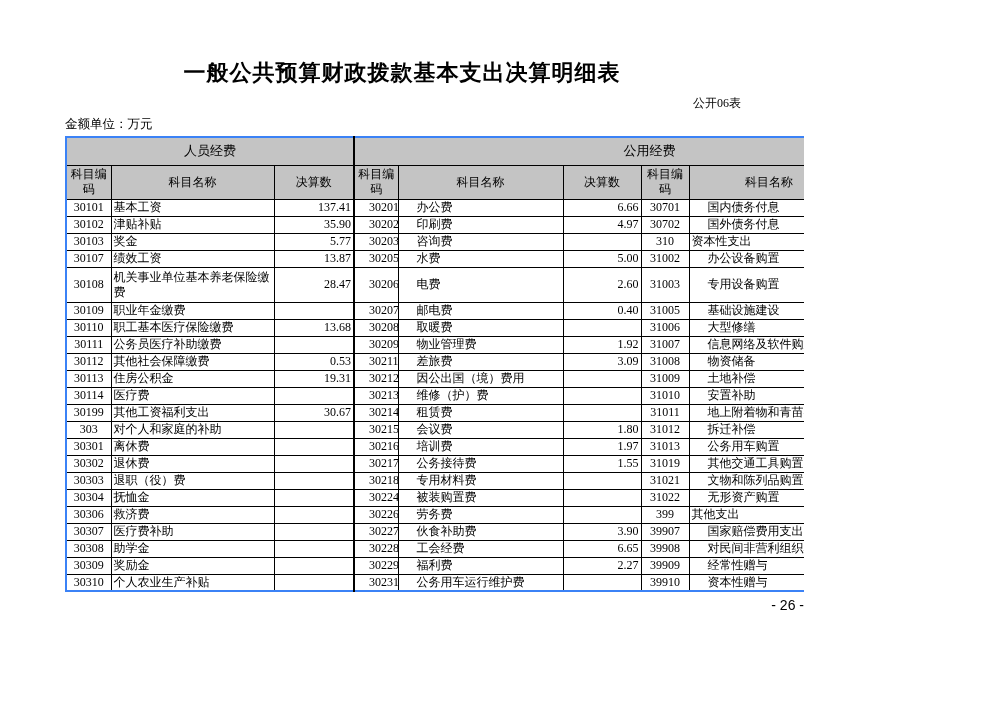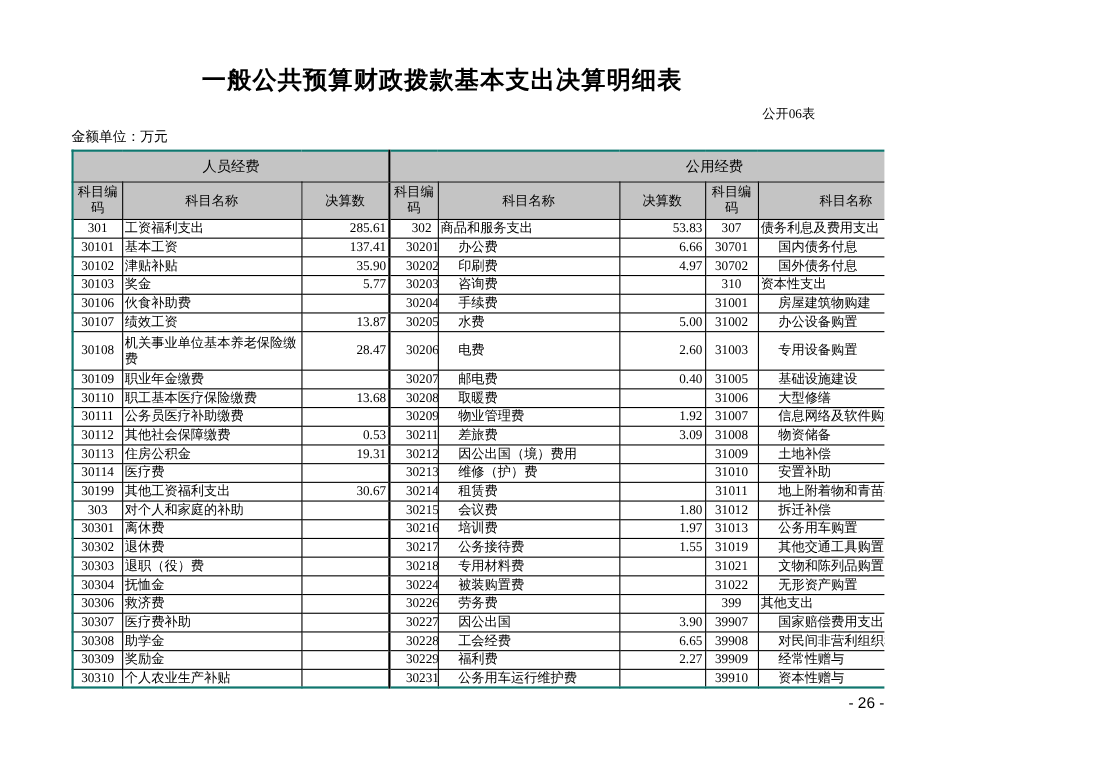--- a/index.html
+++ b/index.html
@@ -29,21 +29,21 @@
     justify-content: space-between;
     margin: 4px 63px 3px 65px;
     font-size: 12.5px;
   }
 
   table.budget {
     margin-left: 65px;
     width: 865px;
     table-layout: fixed;
     border-collapse: collapse;
-    border: 2px solid #0f766e;
+    border: 2px solid #3b82f6;
     font-size: 12px;
   }
   table.budget td, table.budget th {
     border: 1px solid #000;
     font-weight: normal;
     line-height: 1.22;
     overflow: hidden;
   }
   th.group { height: 28px; background: #c4c4c4; text-align: center; font-size: 13px; }
   th.colhead { height: 34px; background: #c4c4c4; text-align: center; padding: 0 1px; font-size: 12px; }
@@ -100,31 +100,20 @@
         <th class="colhead sec-divider">科目编码</th>
         <th class="colhead">科目名称</th>
         <th class="colhead">决算数</th>
         <th class="colhead">科目编码</th>
         <th class="colhead">科目名称</th>
         <th class="colhead">决算数</th>
       </tr>
     </thead>
     <tbody>
         <tr>
-          <td class="code">301</td>
-          <td class="name">工资福利支出</td>
-          <td class="value">285.61</td>
-          <td class="code sec-divider">302</td>
-          <td class="name nowrap">商品和服务支出</td>
-          <td class="value">53.83</td>
-          <td class="code">307</td>
-          <td class="name nowrap">债务利息及费用支出</td>
-          <td class="value"></td>
-        </tr>
-        <tr>
           <td class="code">30101</td>
           <td class="name">基本工资</td>
           <td class="value">137.41</td>
           <td class="code sec-divider">30201</td>
           <td class="name indent nowrap nowrap">办公费</td>
           <td class="value">6.66</td>
           <td class="code">30701</td>
           <td class="name indent nowrap nowrap">国内债务付息</td>
           <td class="value"></td>
         </tr>
@@ -141,31 +130,20 @@
         </tr>
         <tr>
           <td class="code">30103</td>
           <td class="name">奖金</td>
           <td class="value">5.77</td>
           <td class="code sec-divider">30203</td>
           <td class="name indent nowrap nowrap">咨询费</td>
           <td class="value"></td>
           <td class="code">310</td>
           <td class="name nowrap">资本性支出</td>
-          <td class="value"></td>
-        </tr>
-        <tr>
-          <td class="code">30106</td>
-          <td class="name">伙食补助费</td>
-          <td class="value"></td>
-          <td class="code sec-divider">30204</td>
-          <td class="name indent nowrap nowrap">手续费</td>
-          <td class="value"></td>
-          <td class="code">31001</td>
-          <td class="name indent nowrap nowrap">房屋建筑物购建</td>
           <td class="value"></td>
         </tr>
         <tr>
           <td class="code">30107</td>
           <td class="name">绩效工资</td>
           <td class="value">13.87</td>
           <td class="code sec-divider">30205</td>
           <td class="name indent nowrap nowrap">水费</td>
           <td class="value">5.00</td>
           <td class="code">31002</td>
@@ -324,21 +302,21 @@
           <td class="value"></td>
           <td class="code">399</td>
           <td class="name nowrap">其他支出</td>
           <td class="value"></td>
         </tr>
         <tr>
           <td class="code">30307</td>
           <td class="name">医疗费补助</td>
           <td class="value"></td>
           <td class="code sec-divider">30227</td>
-          <td class="name indent nowrap nowrap">因公出国</td>
+          <td class="name indent nowrap nowrap">伙食补助费</td>
           <td class="value">3.90</td>
           <td class="code">39907</td>
           <td class="name indent nowrap nowrap">国家赔偿费用支出</td>
           <td class="value"></td>
         </tr>
         <tr>
           <td class="code">30308</td>
           <td class="name">助学金</td>
           <td class="value"></td>
           <td class="code sec-divider">30228</td>

